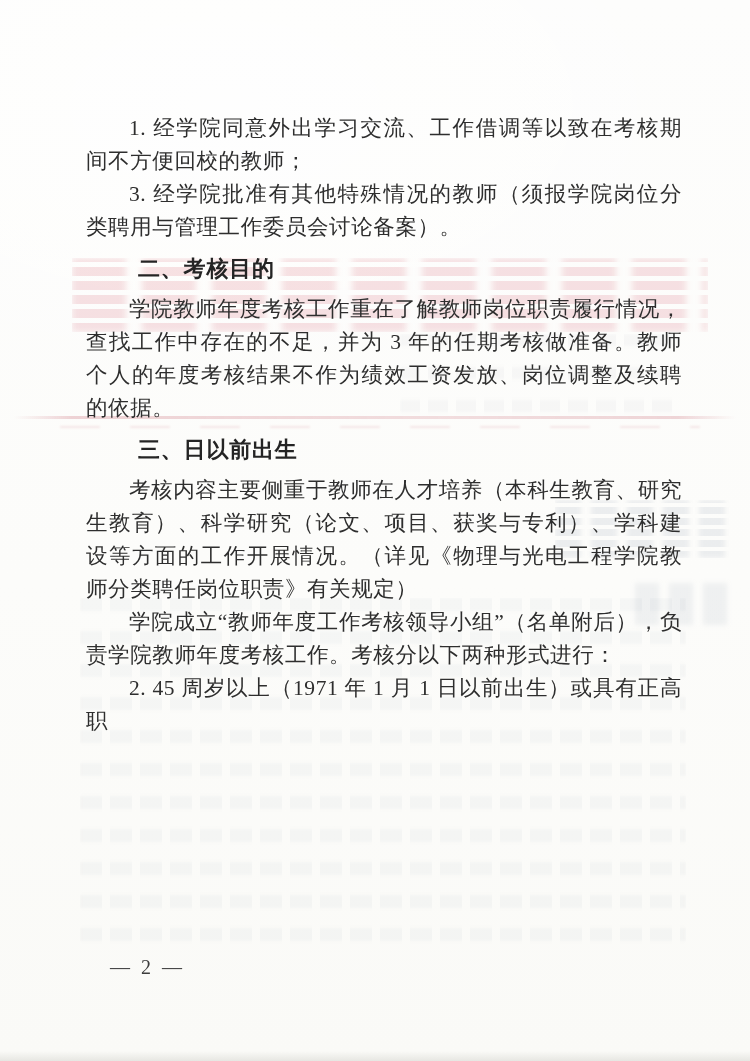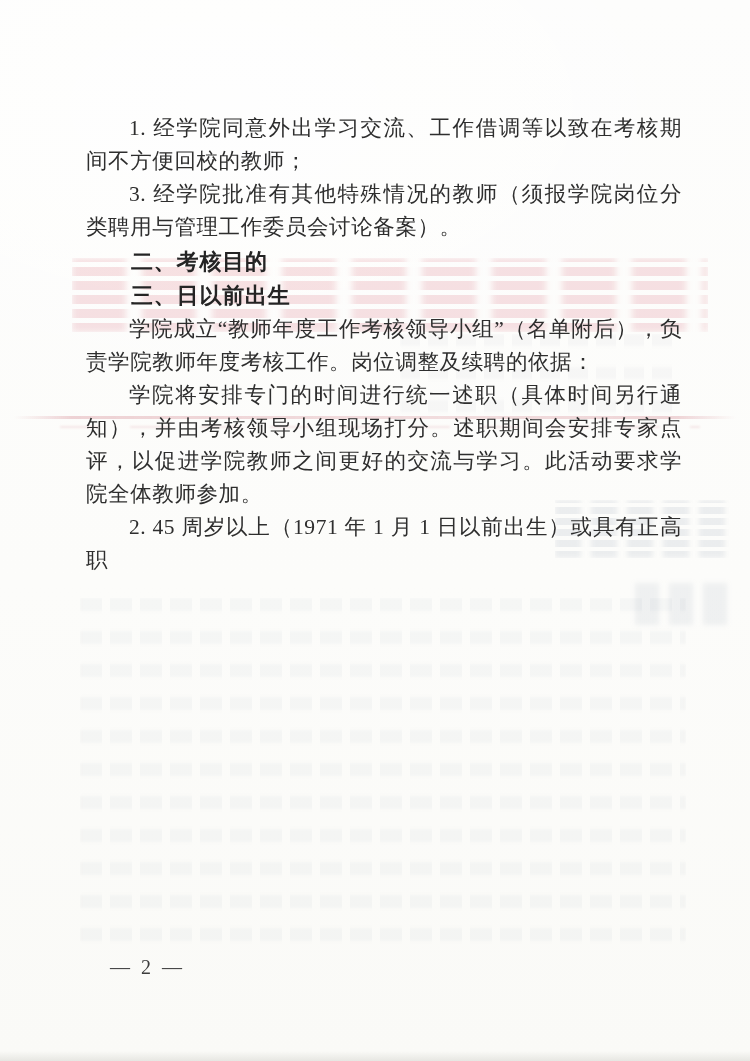--- a/index.html
+++ b/index.html
@@ -27,21 +27,21 @@
   .para {
     margin: 0;
     font-size: 21.5px;
     line-height: 33px;
     letter-spacing: 0.6px;
     text-align: justify;
     text-indent: 2em;
     font-family: "Liberation Serif", "DejaVu Serif", serif;
   }
   .heading {
-    margin: 1px;
+    margin: 8px;
     font-size: 22px;
     line-height: 33px;
     letter-spacing: 0.8px;
     text-indent: 2em;
     font-weight: 700;
     color: var(--ink-heading, #242424);
     font-family: "Liberation Sans", "DejaVu Sans", sans-serif;
   }
 
   
@@ -126,21 +126,22 @@
   <div class="artifact ghost-blue-1"></div>
   <div class="artifact ghost-blue-2"></div>
   <div class="artifact ghost-gray-mid"></div>
   <div class="artifact ghost-gray-lower"></div>
   <div class="artifact scan-edge-bottom"></div>
 
   <div class="textblock">
     <p class="para">1. 经学院同意外出学习交流、工作借调等以致在考核期间不方便回校的教师；</p>
     <p class="para">3. 经学院批准有其他特殊情况的教师（须报学院岗位分类聘用与管理工作委员会讨论备案）。</p>
     <p class="heading">二、考核目的</p>
+    <p class="para">学院教师年度考核工作重在了解教师岗位职责履行情况，查找工作中存在的不足，并为 3 年的任期考核做准备。教师个人的年度考核结果不作为绩效工资发放、岗位调整及续聘的依据。</p>
     <p class="heading">三、日以前出生</p>
-    <p class="para">学院成立“教师年度工作考核领导小组”（名单附后），负责学院教师年度考核工作。岗位调整及续聘的依据：</p>
-    <p class="para">学院将安排专门的时间进行统一述职（具体时间另行通知），并由考核领导小组现场打分。述职期间会安排专家点评，以促进学院教师之间更好的交流与学习。此活动要求学院全体教师参加。</p>
+    <p class="para">考核内容主要侧重于教师在人才培养（本科生教育、研究生教育）、科学研究（论文、项目、获奖与专利）、学科建设等方面的工作开展情况。（详见《物理与光电工程学院教师分类聘任岗位职责》有关规定）</p>
+    <p class="para">学院成立“教师年度工作考核领导小组”（名单附后），负责学院教师年度考核工作。考核分以下两种形式进行：</p>
     <p class="para">2. 45 周岁以上（1971 年 1 月 1 日以前出生）或具有正高职</p>
   </div>
 
   <div class="page-number">— 2 —</div>
 
 </div>
 
 </body></html>

